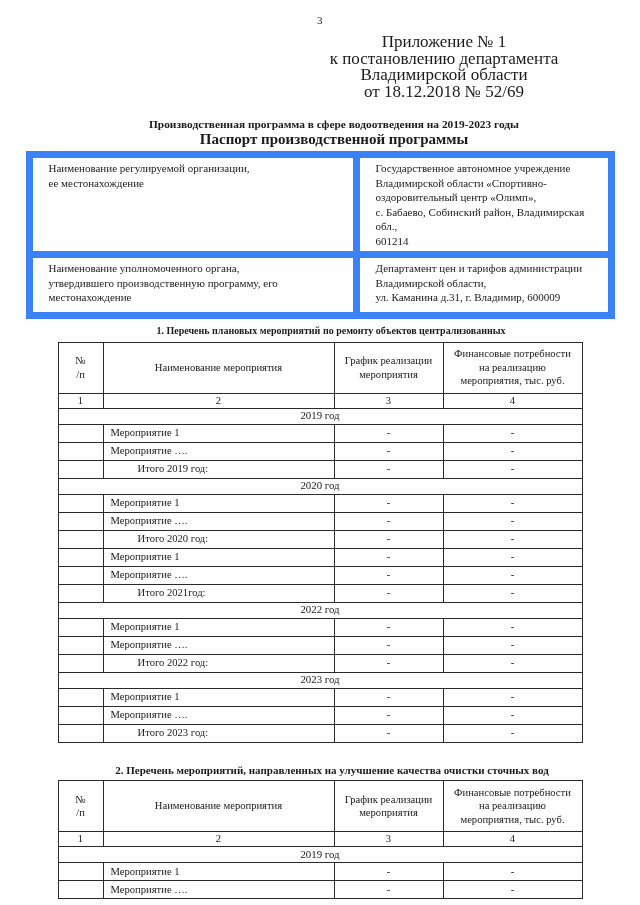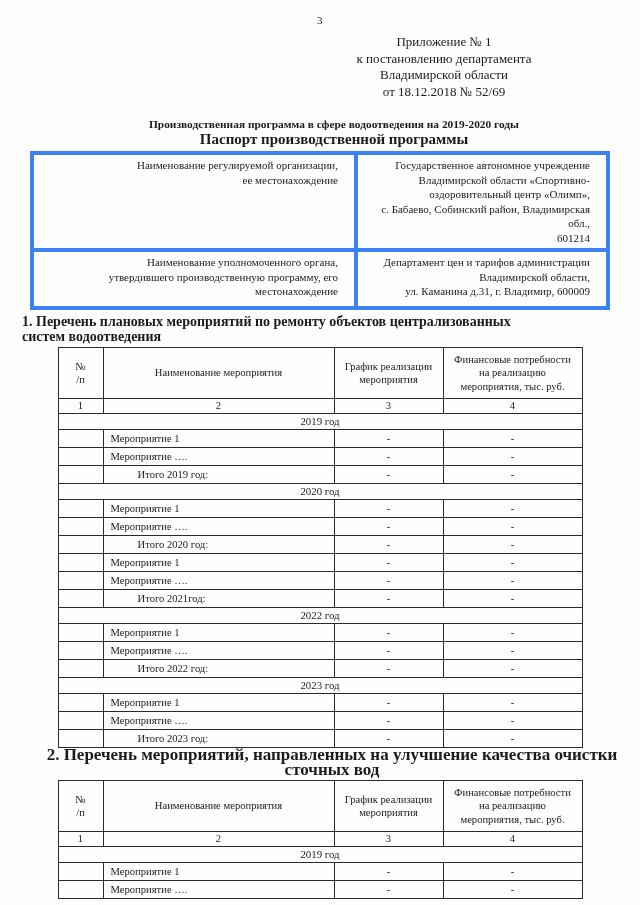--- a/index.html
+++ b/index.html
@@ -30,21 +30,21 @@
     font-size: 11px;
     padding-top: 14px;
     letter-spacing: 0.5px;
   }
 
   
   .addressee {
     margin-top: 8px;
     padding-right: 52px;
     text-align: center;
-    font-size: 13px;
+    font-size: 17px;
     line-height: 16.5px;
   }
   .addressee .ln {
     display: block;
     white-space: nowrap;
   }
   .addressee-inner {
     display: inline-block;
     text-align: center;
     margin-left: 300px;
@@ -71,52 +71,52 @@
   table {
     border-collapse: collapse;
     font-size: 11px;
   }
   .passport {
     margin: 4px auto 0 auto;
     width: 504px;
     table-layout: fixed;
   }
   .passport td {
-    border: 4px solid #3b82f6;
+    border: 7px solid #3b82f6;
     padding: 3px 16px;
     vertical-align: top;
-    text-align: right;
+    text-align: left;
     line-height: 14.5px;
     font-size: 11px;
   }
   .passport .cell-left {
     width: 288px;
   }
   .passport .cell-right {
     width: 216px;
   }
   .passport-row1-left { height: 66px; }
   .passport-row2-left { height: 48px; }
 
   
   .section-heading {
-    text-align: left;
+    text-align: center;
     font-weight: bold;
-    font-size: 14px;
+    font-size: 10px;
     line-height: 14.5px;
     margin-top: 5px;
     padding-left: 22px;
   }
   .section-heading .l2 { display: block; }
   .section-heading-2 {
     text-align: center;
     font-weight: bold;
-    font-size: 17px;
+    font-size: 11px;
     line-height: 14.5px;
-    margin-top: 0;
+    margin-top: 20px;
     padding-left: 24px;
   }
 
   
   .measures {
     margin: 3px auto 0 auto;
     width: 504px;
     table-layout: fixed;
   }
   .measures th,
@@ -176,21 +176,21 @@
 
   <div class="addressee">
     <div class="addressee-inner">
       <span class="ln">Приложение № 1</span>
       <span class="ln">к постановлению департамента</span>
       <span class="ln">Владимирской области</span>
       <span class="ln">от 18.12.2018 № 52/69</span>
     </div>
   </div>
 
-  <div class="doc-title">Производственная программа в сфере водоотведения на 2019-2020 годы</div>
+  <div class="doc-title">Производственная программа в сфере водоотведения на 2019-2023 годы</div>
   <div class="doc-subtitle">Паспорт производственной программы</div>
 
   <table class="passport">
     <tbody>
       <tr>
         <td class="cell-left passport-row1-left">
           <span class="ln">Наименование регулируемой организации,</span><br>
           <span class="ln">ее местонахождение</span>
         </td>
         <td class="cell-right">
@@ -211,21 +211,20 @@
           <span class="ln">Департамент цен и тарифов администрации</span><br>
           <span class="ln">Владимирской области,</span><br>
           <span class="ln">ул. Каманина д.31, г. Владимир, 600009</span>
         </td>
       </tr>
     </tbody>
   </table>
 
   <div class="section-heading">
     <span>1. Перечень плановых мероприятий по ремонту объектов централизованных</span>
-    <span class="l2">систем водоотведения</span>
   </div>
 
   <table class="measures" id="table-section-1">
     <thead>
       <tr>
         <th class="col-num">
           <span>№</span><br>
           <span>/п</span>
         </th>
         <th class="col-name">

